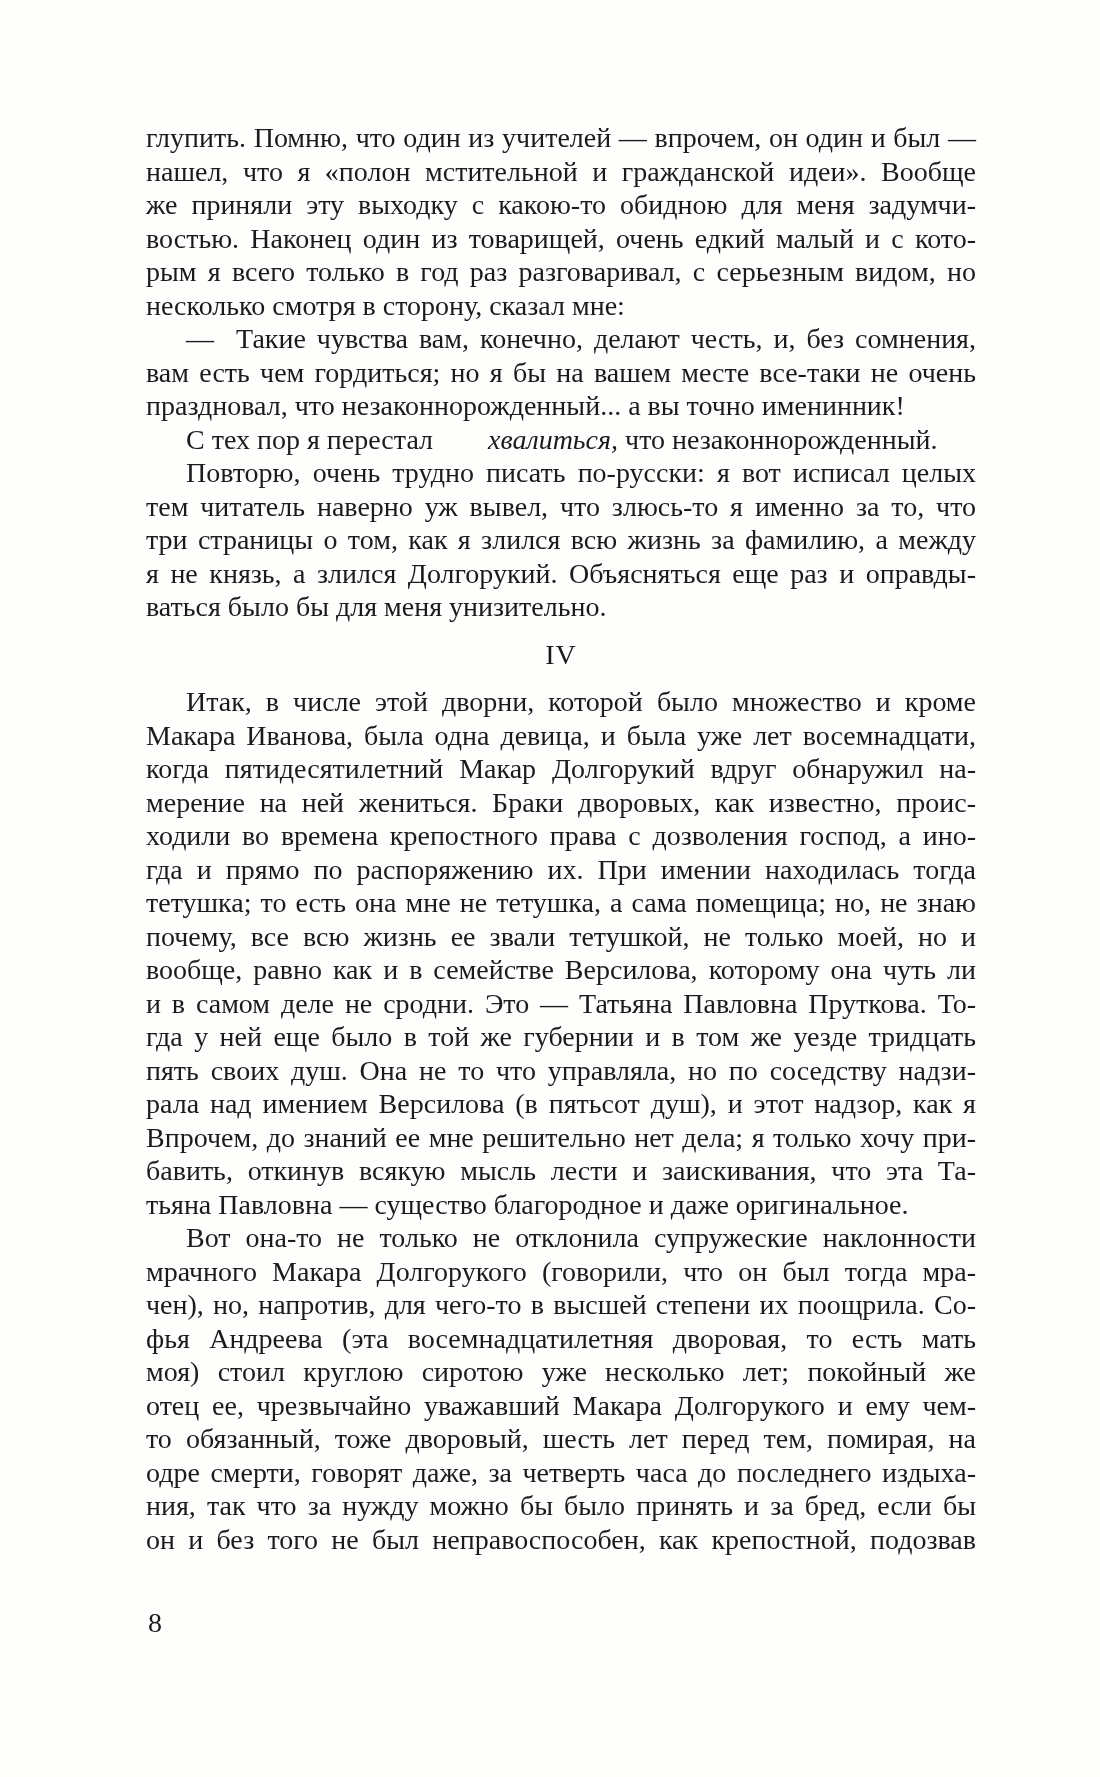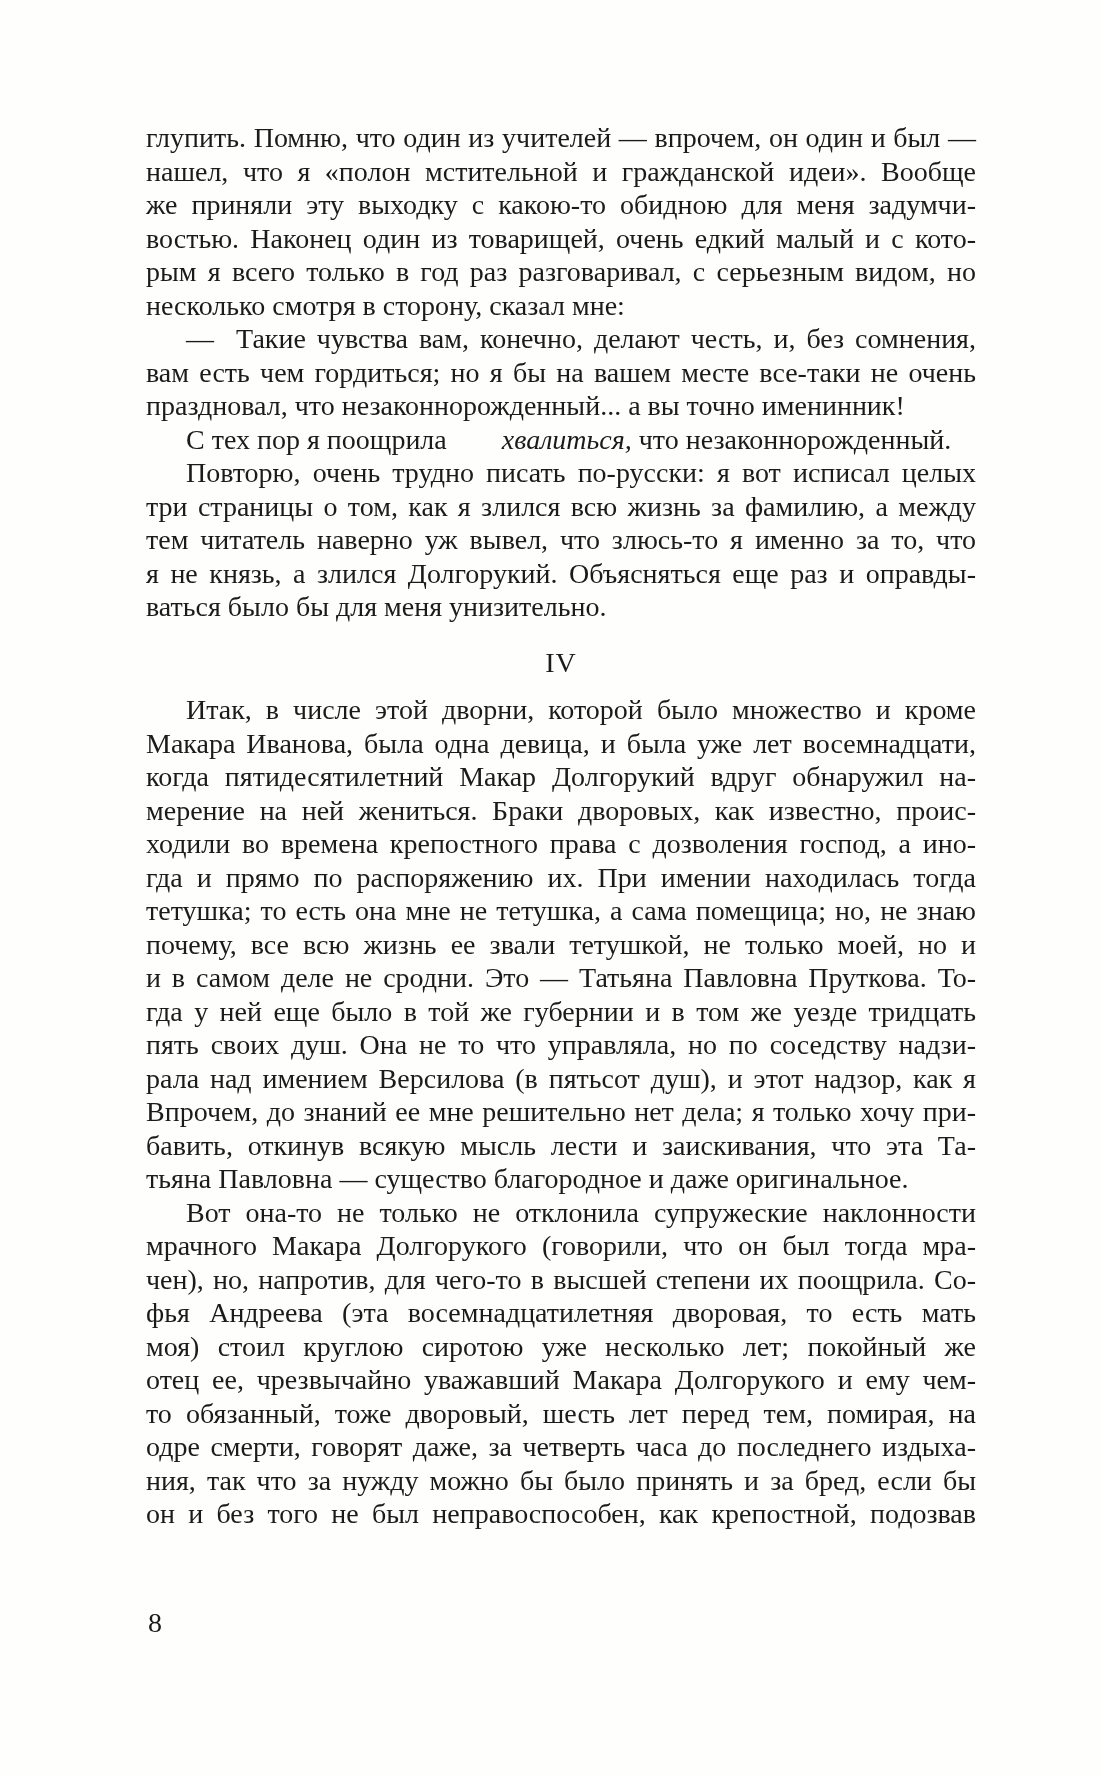--- a/index.html
+++ b/index.html
@@ -35,21 +35,21 @@
     white-space: normal;
   }
   .line.in { text-indent: 40px; }
   .line.pl {
     text-align: right;
     text-align-last: left;
   }
   .section-heading {
     text-align: center;
     text-align-last: center;
-    margin: 22px 0 14px 0;
+    margin: 14px 0 14px 0;
     letter-spacing: 1px;
   }
   .italic-word { font-style: italic; margin-left: 48px; }
   .page-number {
     position: absolute;
     left: 148px;
     top: 1606px;
     font-size: 28px;
     line-height: 33.5px;
   }
@@ -69,42 +69,43 @@
       <div class="line pl">несколько смотря в сторону, сказал мне:</div>
     </div>
 
     <div class="para">
       <div class="line in">—&nbsp; Такие чувства вам, конечно, делают честь, и, без сомнения,</div>
       <div class="line">вам есть чем гордиться; но я бы на вашем месте все-таки не очень</div>
       <div class="line pl">праздновал, что незаконнорожденный... а вы точно именинник!</div>
     </div>
 
     <div class="para">
-      <div class="line in pl"><span>С тех пор я поощрила </span><span class="italic-word">хвалиться,</span><span> что незаконнорожденный.</span></div>
+      <div class="line in pl"><span>С тех пор я перестал </span><span class="italic-word">хвалиться,</span><span> что незаконнорожденный.</span></div>
     </div>
 
     <div class="para">
       <div class="line in">Повторю, очень трудно писать по-русски: я вот исписал целых</div>
+      <div class="line">тем читатель наверно уж вывел, что злюсь-то я именно за то, что</div>
       <div class="line">три страницы о том, как я злился всю жизнь за фамилию, а между</div>
-      <div class="line">тем читатель наверно уж вывел, что злюсь-то я именно за то, что</div>
       <div class="line">я не князь, а злился Долгорукий. Объясняться еще раз и оправды-</div>
       <div class="line pl">ваться было бы для меня унизительно.</div>
     </div>
 
     <div class="section-heading">IV</div>
 
     <div class="para">
       <div class="line in">Итак, в числе этой дворни, которой было множество и кроме</div>
       <div class="line">Макара Иванова, была одна девица, и была уже лет восемнадцати,</div>
       <div class="line">когда пятидесятилетний Макар Долгорукий вдруг обнаружил на-</div>
       <div class="line">мерение на ней жениться. Браки дворовых, как известно, проис-</div>
       <div class="line">ходили во времена крепостного права с дозволения господ, а ино-</div>
       <div class="line">гда и прямо по распоряжению их. При имении находилась тогда</div>
       <div class="line">тетушка; то есть она мне не тетушка, а сама помещица; но, не знаю</div>
       <div class="line">почему, все всю жизнь ее звали тетушкой, не только моей, но и</div>
+      <div class="line">вообще, равно как и в семействе Версилова, которому она чуть ли</div>
       <div class="line">и в самом деле не сродни. Это — Татьяна Павловна Пруткова. То-</div>
       <div class="line">гда у ней еще было в той же губернии и в том же уезде тридцать</div>
       <div class="line">пять своих душ. Она не то что управляла, но по соседству надзи-</div>
       <div class="line">рала над имением Версилова (в пятьсот душ), и этот надзор, как я</div>
       <div class="line">Впрочем, до знаний ее мне решительно нет дела; я только хочу при-</div>
       <div class="line">бавить, откинув всякую мысль лести и заискивания, что эта Та-</div>
       <div class="line pl">тьяна Павловна — существо благородное и даже оригинальное.</div>
     </div>
 
     <div class="para">

